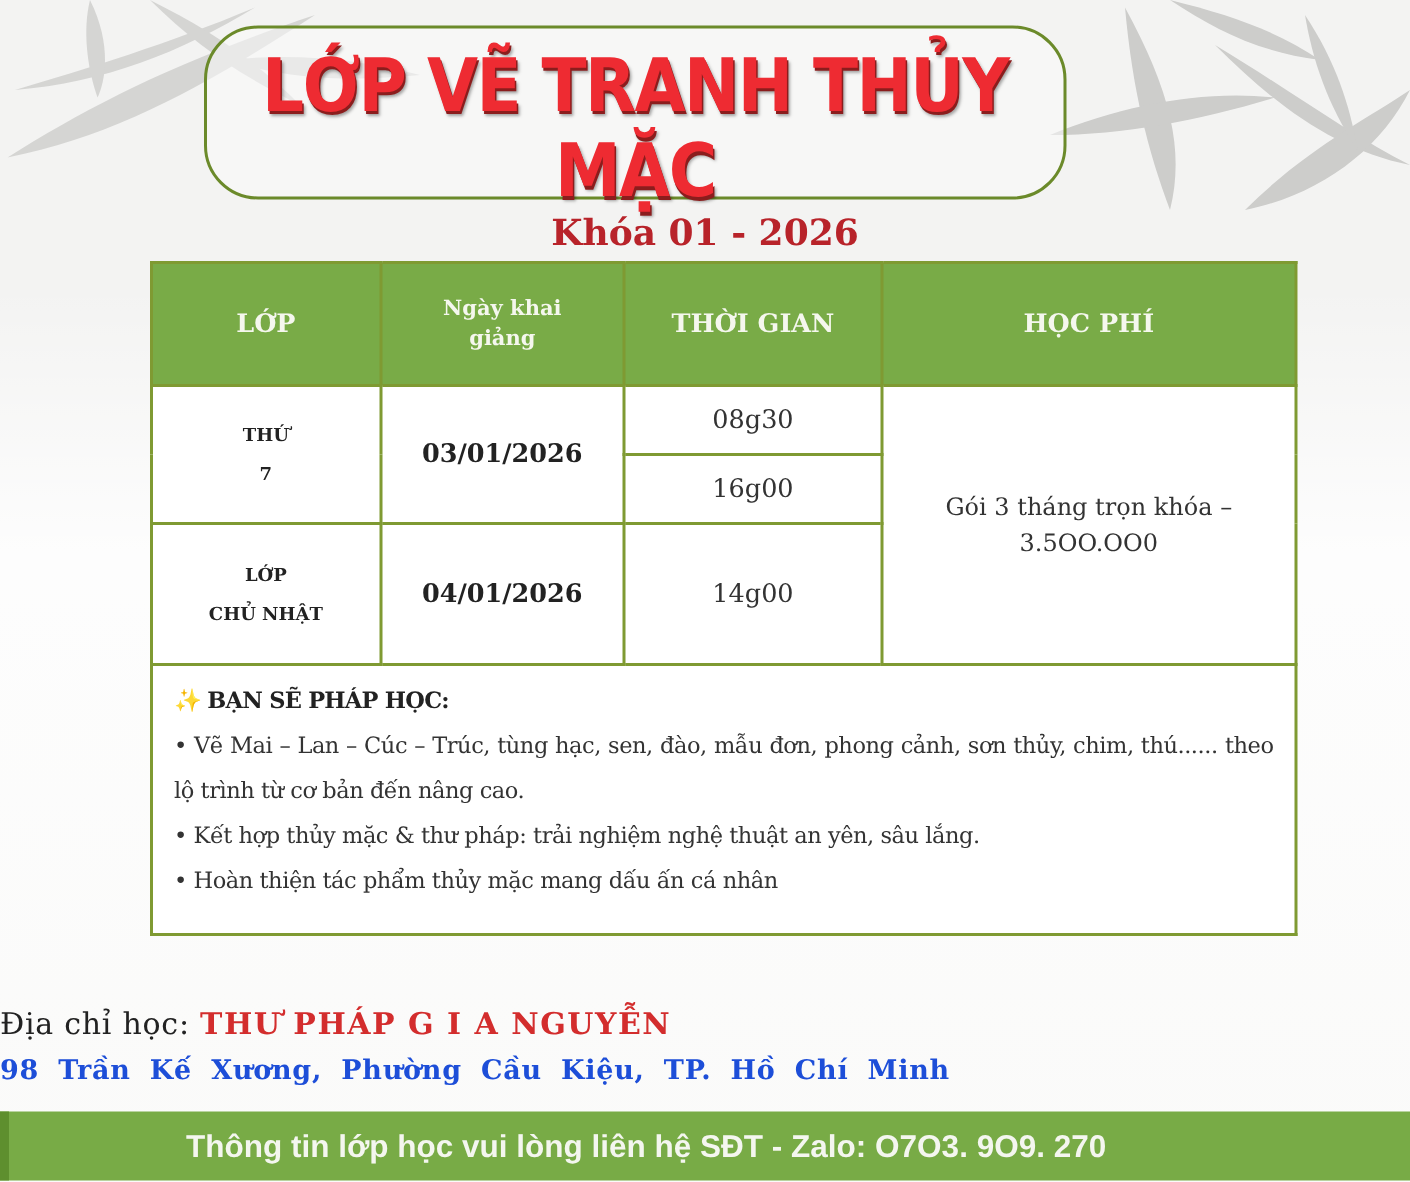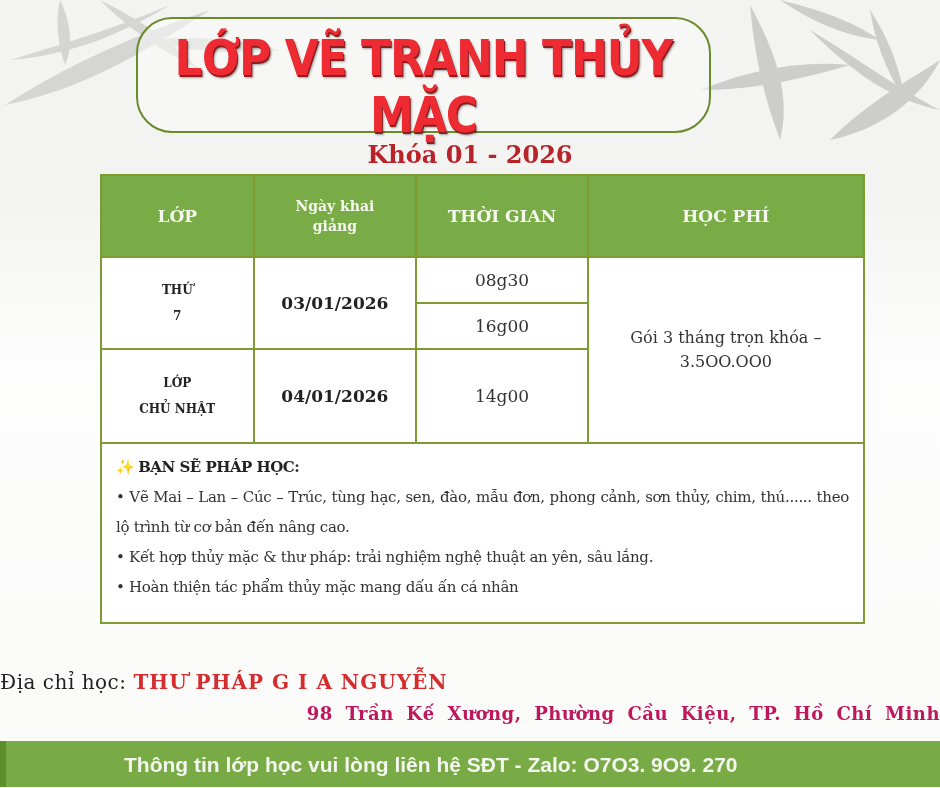--- a/index.html
+++ b/index.html
@@ -64,22 +64,22 @@
   .learn-title { font-weight: 700; font-size: 15px; color: #222; margin-bottom: 6px; display: flex; align-items: center; gap: 4px; letter-spacing: -0.5px; }
   .sparkle { color: #f3b233; font-size: 15px; }
   .learn-item { font-size: 15px; line-height: 30px; color: #333; text-align: justify; letter-spacing: -0.3px; }
 
   .address-line1 {
     position: absolute; left: 0; right: 0; top: 670px; 
     font-size: 20px; color: #222; z-index: 2; letter-spacing: 0.5px;
   }
   .address-brand { color: #d32d2d; font-weight: 700; letter-spacing: 1px; }
   .address-line2 {
-    position: absolute; left: 0; right: 0; top: 703px; text-align: right;
-    font-size: 18px; font-weight: 700; color: #be185d; z-index: 2;
+    position: absolute; left: 0; right: 0; top: 703px; text-align: left;
+    font-size: 18px; font-weight: 700; color: #1d4ed8; z-index: 2;
     word-spacing: 6px; letter-spacing: 0.5px;
   }
 
   .contact-bar {
     position: absolute; left: 0; top: 741px; width: 940px; height: 46px;
     background: #78ab46; z-index: 2;
     border-left: 6px solid #5e8f2e;
     text-align: center;
   }
   .contact-text {

